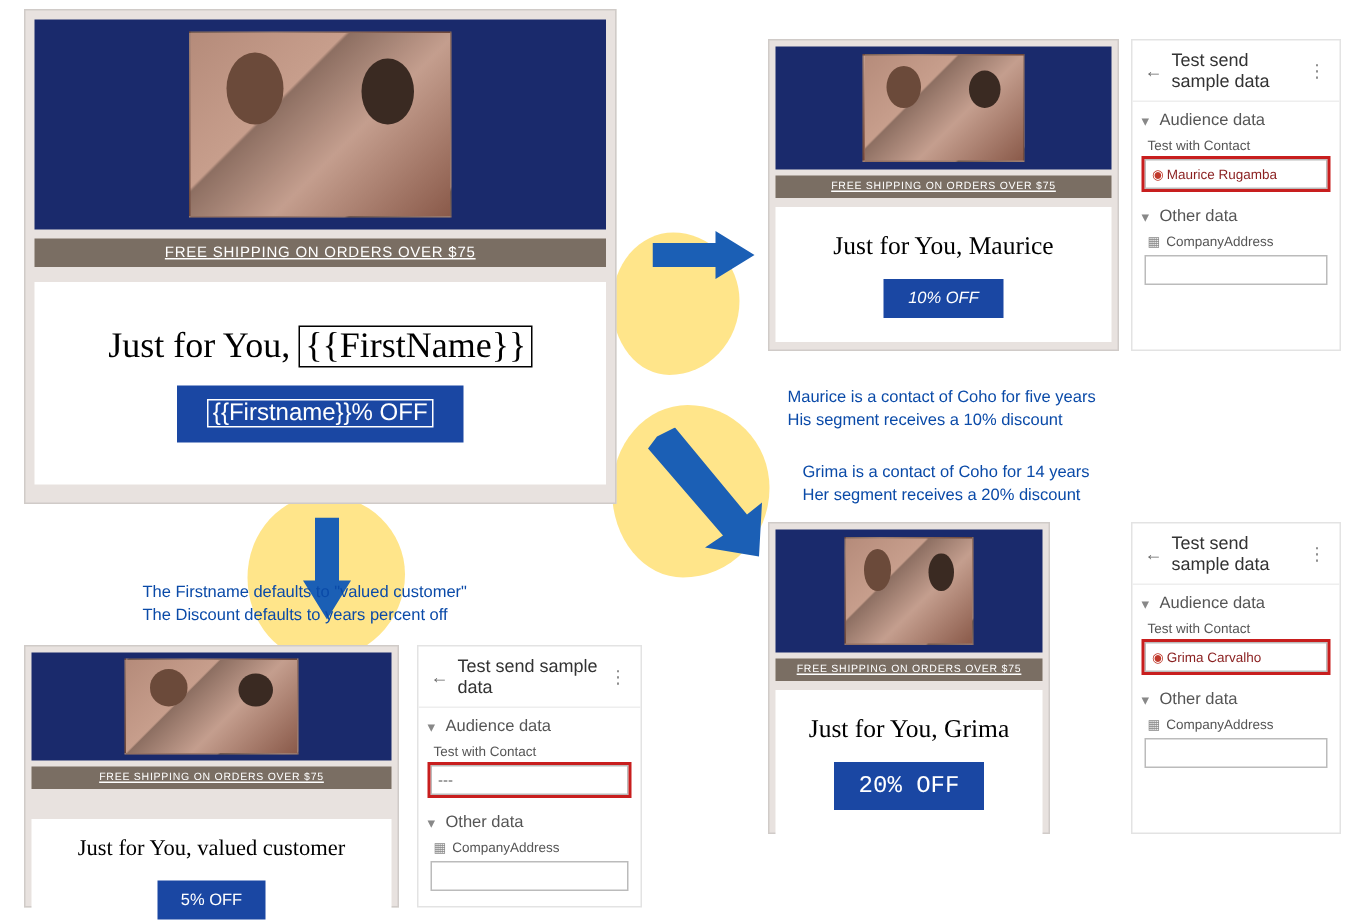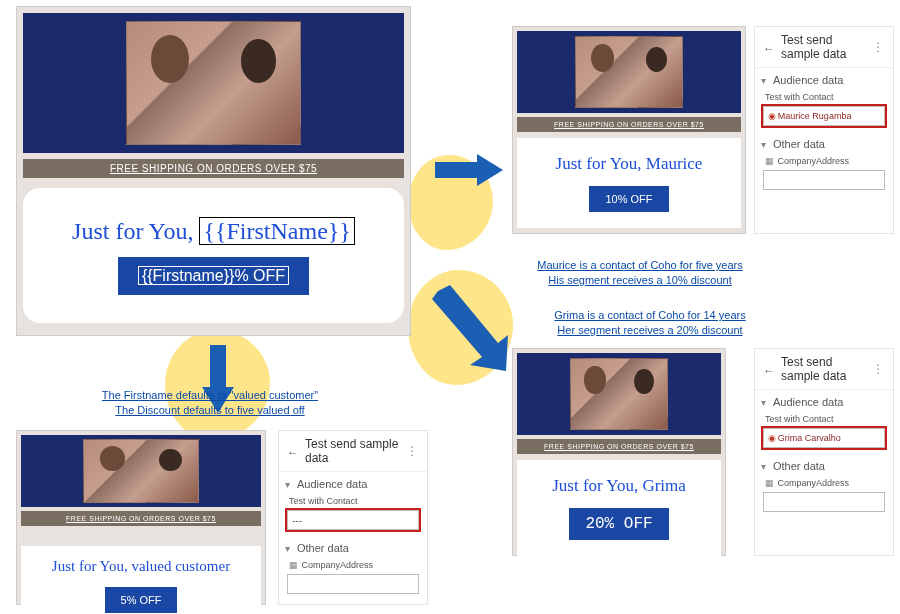--- a/index.html
+++ b/index.html
@@ -59,21 +59,21 @@
     text-decoration:underline;
   }
   .body-block {
     background:#fff;
     margin:10px 6px 6px 6px;
     text-align:center;
     padding:14px 4px 16px 4px;
   }
   .headline {
     font-family: Georgia, "Times New Roman", serif;
-    color:#1d4ed8;
+    color:#000000;
     margin-bottom:12px;
   }
   .token {
     border:1px solid #000;
     padding:0 3px;
   }
   .cta {
     display:inline-block;
     background:#1a47a3;
     color:#fff;
@@ -131,42 +131,41 @@
   .arrow {
     position:absolute;
     pointer-events:none;
   }
   .arrow svg { display:block; }
   .caption {
     position:absolute;
     font-size:11px;
     color:#0a4aa8;
     line-height:1.35;
-    text-align:center;
-    text-decoration:underline;
+    text-align:left;
   }
   .blob {
     position:absolute;
     background:#ffe58a;
     border-radius:48% 52% 55% 45% / 50% 48% 52% 50%;
   }
 </style>
 </head>
 <body>
 
 <div class="blob" style="left:408px; top:155px; width:85px; height:95px;"></div>
 <div class="blob" style="left:408px; top:270px; width:105px; height:115px;"></div>
 <div class="blob" style="left:165px; top:330px; width:105px; height:110px;"></div>
 
 <div class="card" style="left:16px; top:6px; width:395px; height:330px;">
   <div class="hero" style="height:140px;">
     <div class="hero-photo"></div>
   </div>
   <div class="ship-bar">FREE SHIPPING ON ORDERS OVER $75</div>
-  <div class="body-block" style="padding-top:30px;padding-bottom:28px;border-radius:17px;">
+  <div class="body-block" style="padding-top:30px;padding-bottom:28px;">
     <div class="headline" style="font-size:24px;">
       <span>Just for You, </span><span class="token">{{FirstName}}</span>
     </div>
     <button class="cta cta-lg">
       <span class="token" style="border-color:#fff;">{{Firstname}}% OFF</span>
     </button>
   </div>
 </div>
 
 <div class="card" style="left:16px; top:430px; width:250px; height:175px;">
@@ -205,21 +204,21 @@
   <div class="panel-input"></div>
 </div>
 
 <div class="card" style="left:512px; top:26px; width:234px; height:208px;">
   <div class="hero" style="height:82px; margin:4px;">
     <div class="hero-photo" style="width:48%;"></div>
   </div>
   <div class="ship-bar" style="margin:0 4px;font-size:7px;">FREE SHIPPING ON ORDERS OVER $75</div>
   <div class="body-block" style="margin:6px 4px 4px 4px;padding:16px 4px;">
     <div class="headline" style="font-size:17px;">Just for You, Maurice</div>
-    <button class="cta" style="font-size:11px;">10% OFF</button>
+    <button class="cta" style="font-size:11px;font-style:italic;">10% OFF</button>
   </div>
 </div>
 
 <div class="panel" style="left:754px; top:26px; width:140px; height:208px;">
   <div class="panel-header">
     <span class="back">←</span>
     <span>Test send sample data</span>
     <span class="dots">⋮</span>
   </div>
   <div class="panel-sec">
@@ -237,21 +236,21 @@
     <span class="chev">▾</span>
     <span>Other data</span>
   </div>
   <div class="panel-label" style="display:flex;gap:4px;align-items:center;">
     <span style="color:#888;">▦</span>
     <span>CompanyAddress</span>
   </div>
   <div class="panel-input"></div>
 </div>
 
-<div class="card" style="left:512px; top:348px; width:214px; height:208px;">
+<div class="card" style="left:512px; top:348px; width:188px; height:208px;">
   <div class="hero" style="height:82px; margin:4px;">
     <div class="hero-photo" style="width:48%;"></div>
   </div>
   <div class="ship-bar" style="margin:0 4px;font-size:7px;">FREE SHIPPING ON ORDERS OVER $75</div>
   <div class="body-block" style="margin:6px 4px 4px 4px;padding:16px 4px;">
     <div class="headline" style="font-size:17px;">Just for You, Grima</div>
     <button class="cta" style="font-size:16px;font-family:Liberation Mono, monospace;">20% OFF</button>
   </div>
 </div>
 
@@ -294,21 +293,21 @@
     </svg>
 </div>
 <div class="arrow" style="left:432px; top:285px;">
   <svg width="90" height="90">
       <polygon points="6,6 18,0 66,58 76,50 74,86 38,80 50,72 0,14" fill="#1b5fb5"></polygon>
     </svg>
 </div>
 
 <div class="caption" style="left:95px; top:388px; width:230px;">
   <div>The Firstname defaults to "valued customer"</div>
-  <div>The Discount defaults to five valued off</div>
+  <div>The Discount defaults to years percent off</div>
 </div>
 <div class="caption" style="left:525px; top:258px; width:230px;">
   <div>Maurice is a contact of Coho for five years</div>
   <div>His segment receives a 10% discount</div>
 </div>
 <div class="caption" style="left:535px; top:308px; width:230px;">
   <div>Grima is a contact of Coho for 14 years</div>
   <div>Her segment receives a 20% discount</div>
 </div>
 

